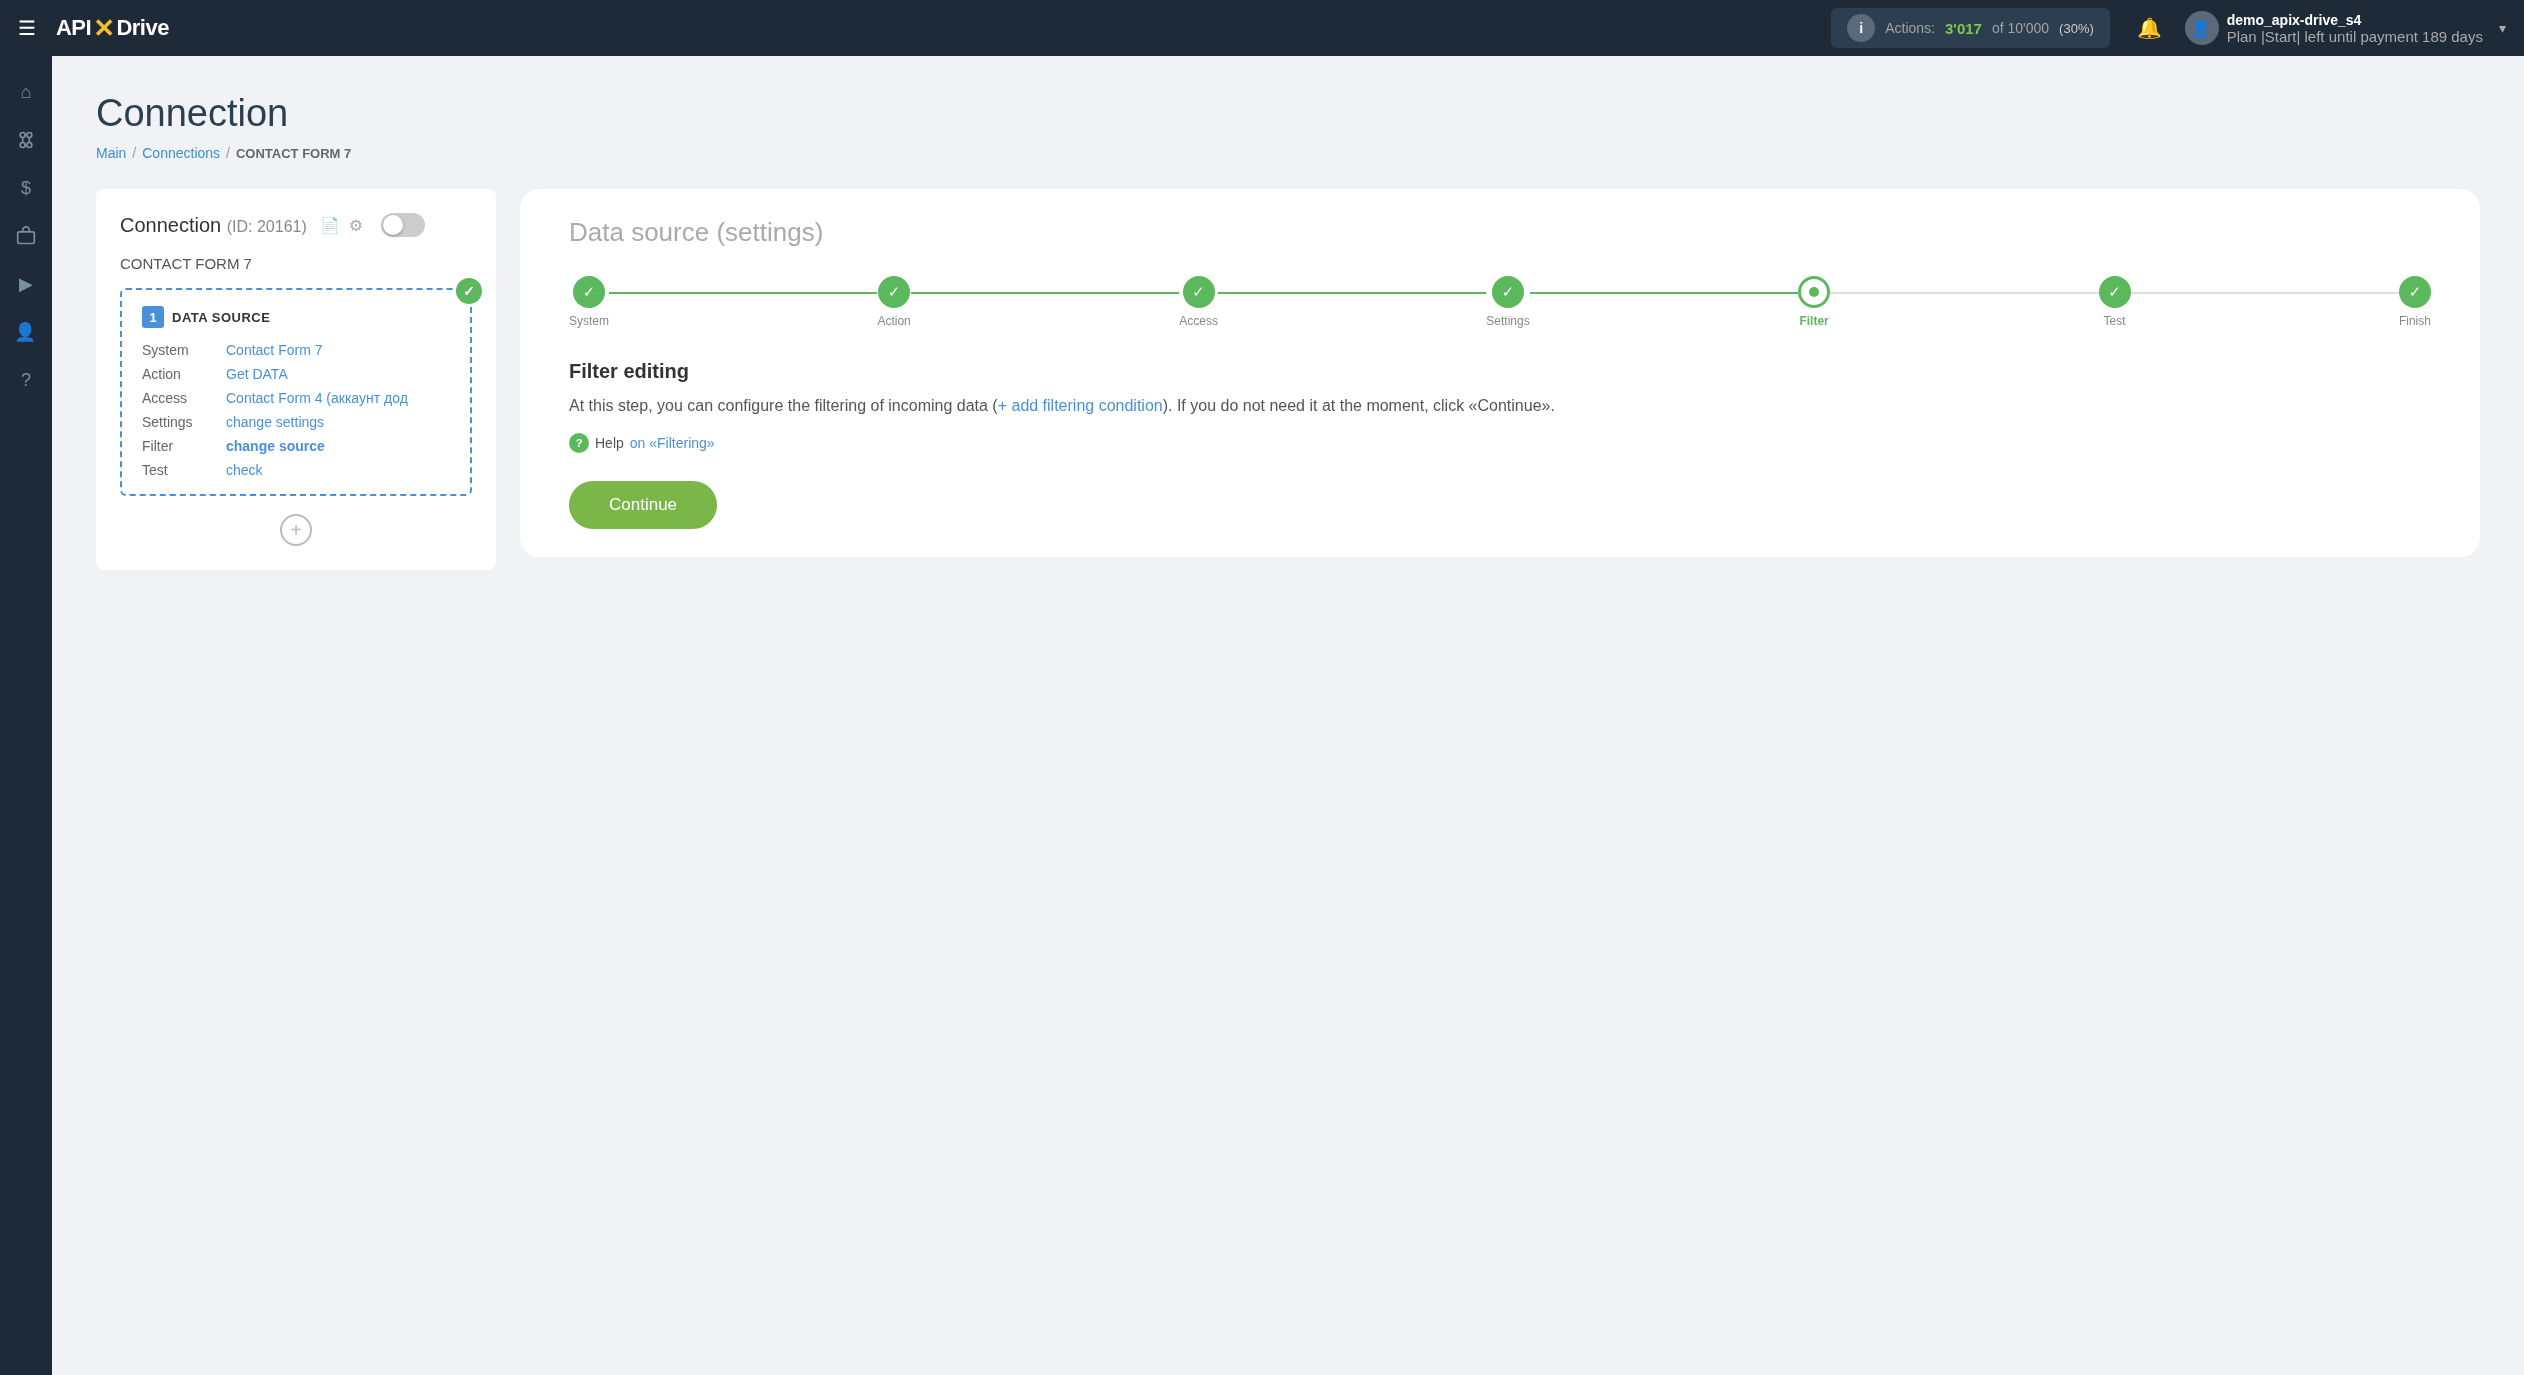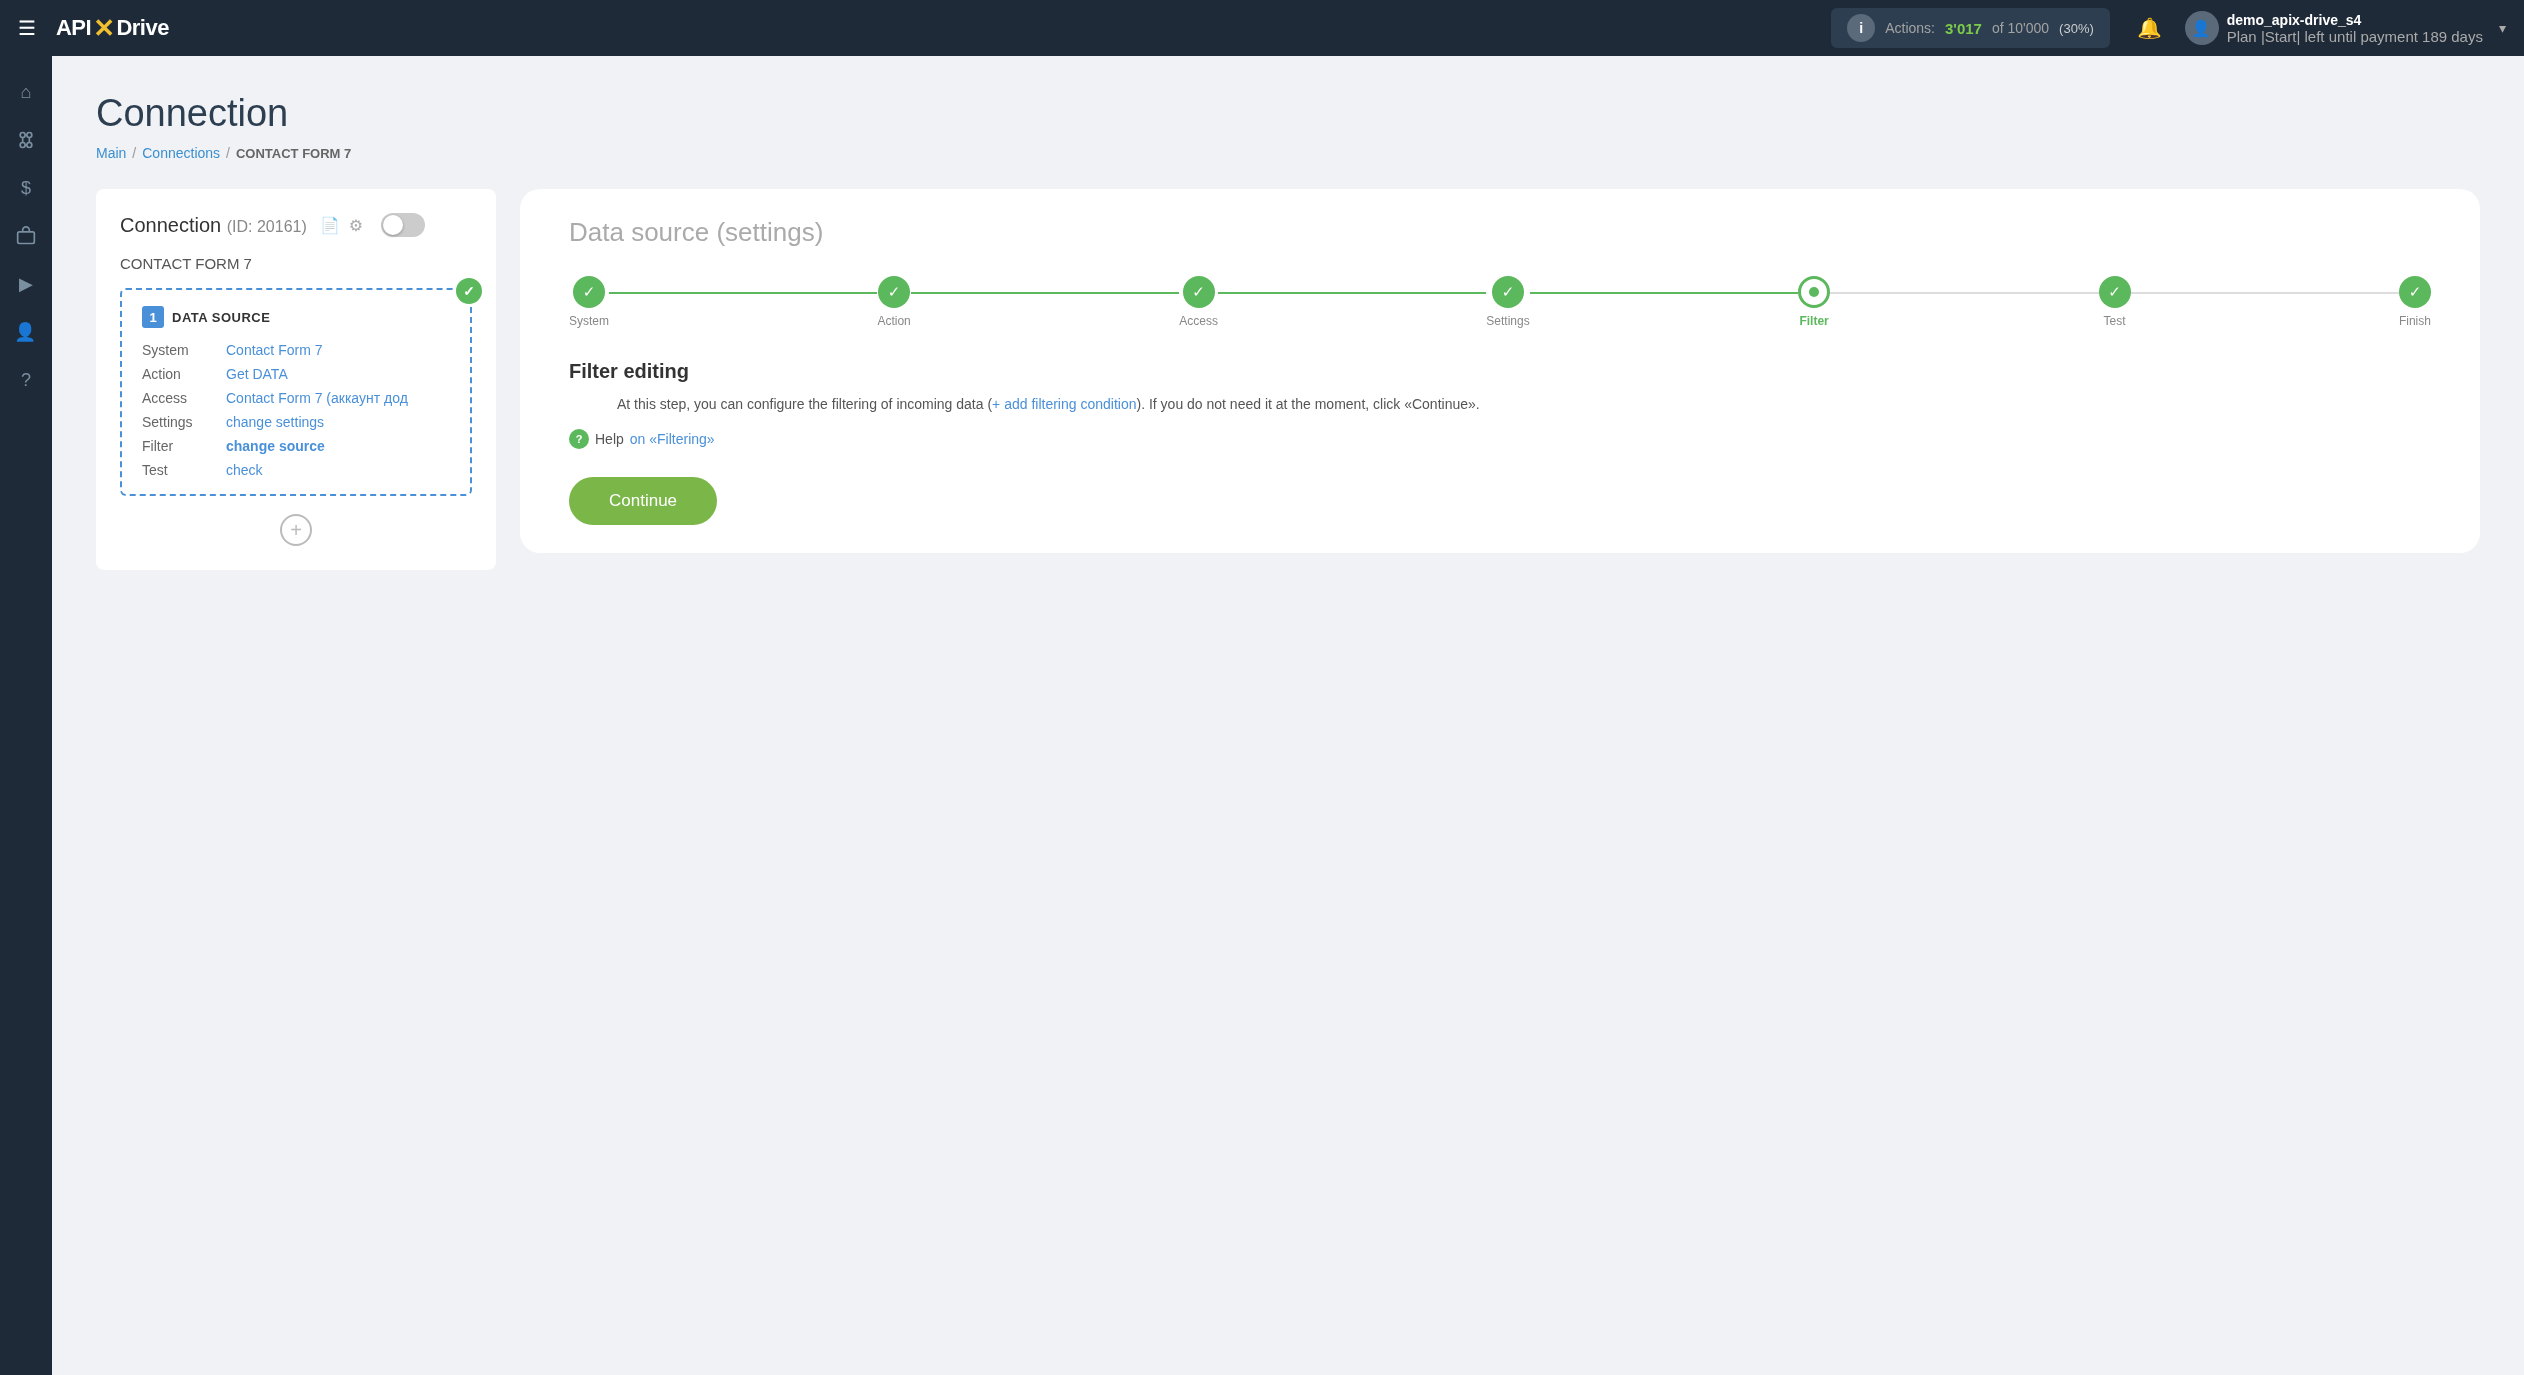--- a/index.html
+++ b/index.html
@@ -220,21 +220,21 @@
     .step-circle.active-green { background: #fff; border: 3px solid #5cb85c; }
     .step-label { font-size: 12px; color: #888; white-space: nowrap; }
     .step-label.active-label { color: #5cb85c; font-weight: 700; }
     .step-line {
       flex: 1; height: 2px; background: #ddd; margin-bottom: 18px;
     }
     .step-line.done-line { background: #5cb85c; }
 
     
     .filter-title { font-size: 20px; font-weight: 600; color: #333; margin-bottom: 10px; }
-    .filter-desc { font-size: 14px; color: #555; line-height: 1.6; margin-bottom: 14px; margin-left: 48px; }
+    .filter-desc { font-size: 16px; color: #555; line-height: 1.6; margin-bottom: 14px; }
     .filter-link { color: #4a90d9; cursor: pointer; }
     .filter-help {
       display: flex; align-items: center; gap: 6px;
       font-size: 14px; color: #555; margin-bottom: 28px;
     }
     .help-icon {
       width: 20px; height: 20px; border-radius: 50%;
       background: #5cb85c; color: #fff;
       display: flex; align-items: center; justify-content: center;
       font-size: 11px; font-weight: 700; cursor: pointer;
@@ -346,21 +346,21 @@
             <div class="ds-row">
               <span class="ds-label">System</span>
               <span class="ds-value">Contact Form 7</span>
             </div>
             <div class="ds-row">
               <span class="ds-label">Action</span>
               <span class="ds-value">Get DATA</span>
             </div>
             <div class="ds-row">
               <span class="ds-label">Access</span>
-              <span class="ds-value ds-value-truncated">Contact Form 7 (аккаунт дод</span>
+              <span class="ds-value ds-value-truncated">Contact Form 4 (аккаунт дод</span>
             </div>
             <div class="ds-row">
               <span class="ds-label">Settings</span>
               <span class="ds-value">change settings</span>
             </div>
             <div class="ds-row">
               <span class="ds-label">Filter</span>
               <span class="ds-value-bold">change source</span>
             </div>
             <div class="ds-row">

